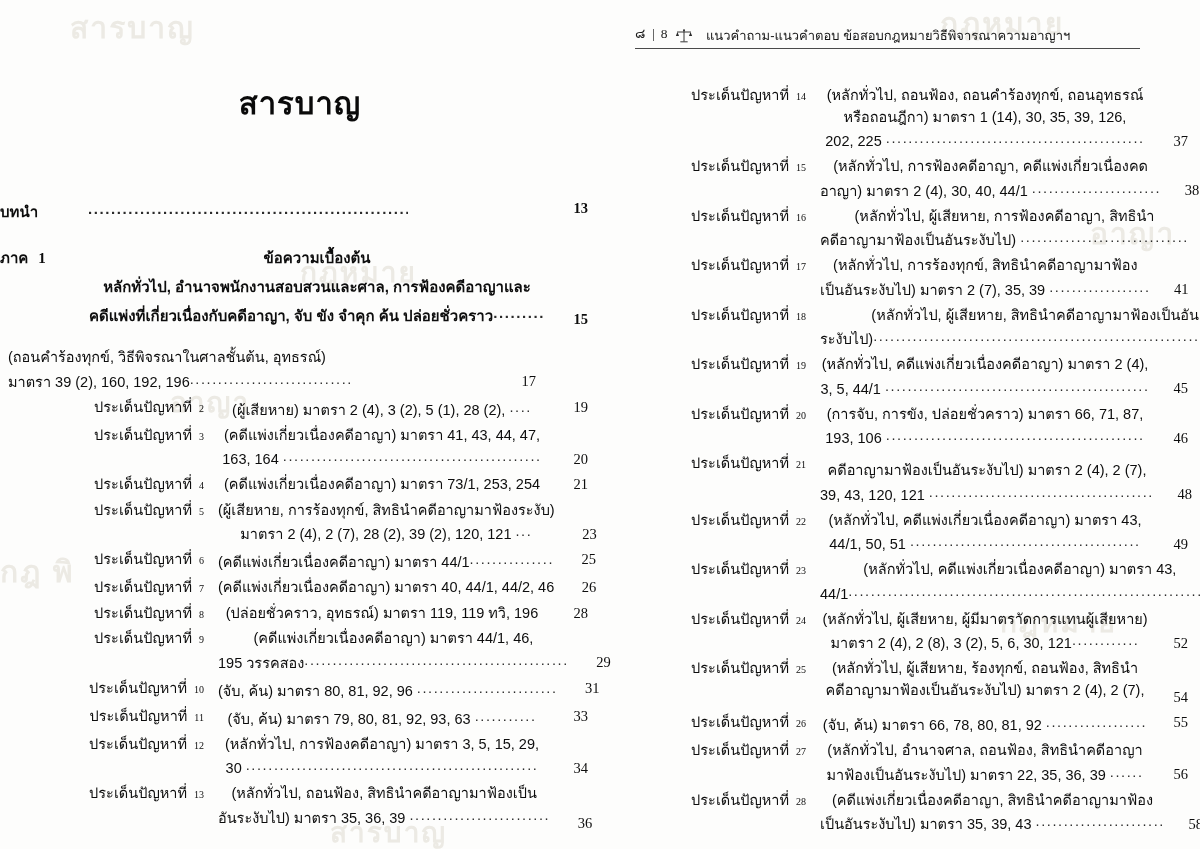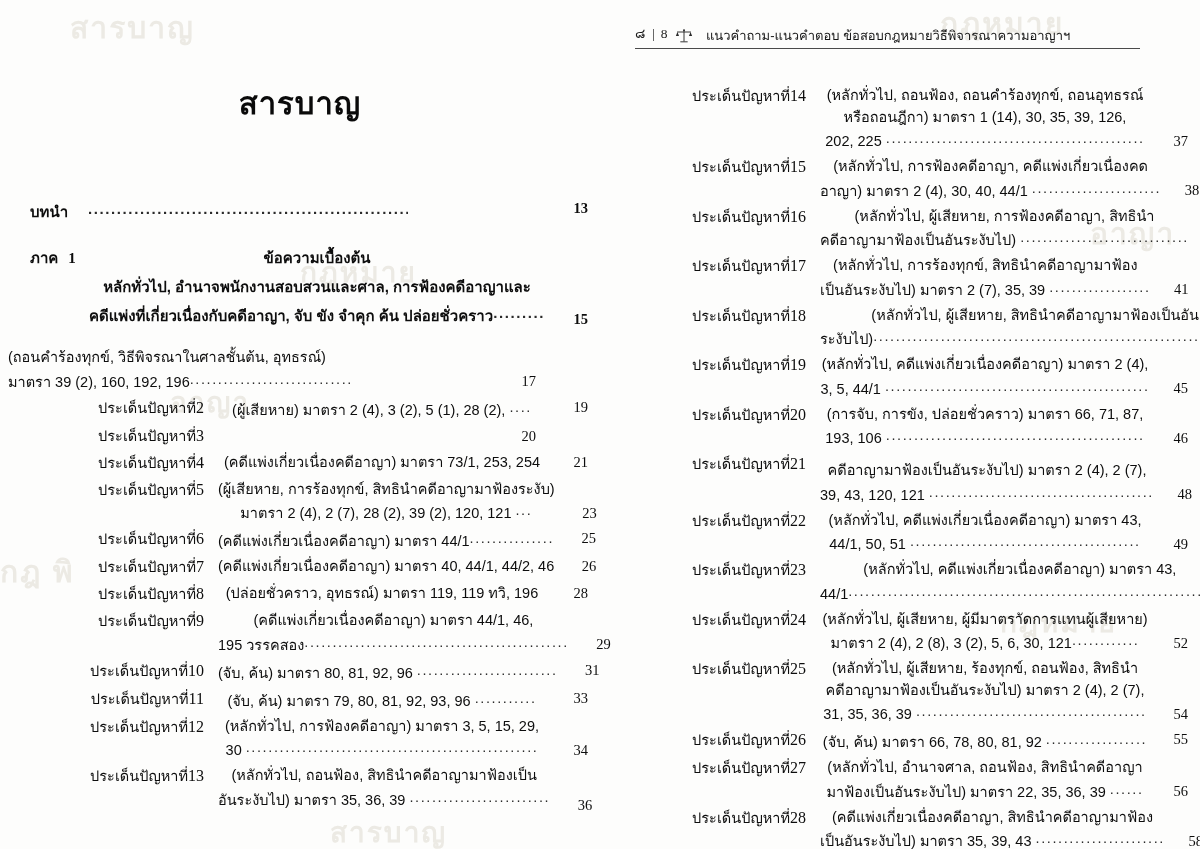--- a/index.html
+++ b/index.html
@@ -111,21 +111,21 @@
   .col-right .toc-line {
     grid-template-columns: 212px 1fr 50px;
   }
 
   .lbl {
     text-align: right;
     padding-right: 6px;
     white-space: nowrap;
     font-size: 14.5px;
   }
-  .lbl .num { padding-left: 0; font-family: "Liberation Serif", serif; font-size: 16px; }
+  .lbl .num { padding-left: 7px; font-family: "Liberation Serif", serif; font-size: 10px; }
   .body-cell { padding-left: 8px; }
   .pg {
     text-align: right;
     font-family: "Liberation Serif", serif;
     font-size: 14.5px;
     padding-right: 10px;
   }
   .col-right .pg { padding-right: 12px; }
 
   .txt-line { white-space: nowrap; text-align: center; }
@@ -139,21 +139,21 @@
   }
 
   
   .top-row {
     display: grid;
     grid-template-columns: 88px 1fr 52px;
     font-family: "Liberation Sans", sans-serif;
     font-size: 15px;
     font-weight: 700;
   }
-  .top-row .tl-label { padding-left: 30px; white-space: nowrap; }
+  .top-row .tl-label { white-space: nowrap; }
   .top-row .tl-label .n { font-family: "Liberation Serif", serif; padding-left: 10px; font-weight: 700; }
   .top-row .tl-body { padding-left: 0px; }
   .top-row .tl-pg {
     text-align: right;
     font-family: "Liberation Serif", serif;
     font-weight: 700;
     font-size: 14.5px;
     padding-right: 10px;
   }
   .sub-strong { font-weight: 700; }
@@ -245,20 +245,25 @@
       <div class="lbl"><span>ประเด็นปัญหาที่</span><span class="num">2</span></div>
       <div class="body-cell">
           <div class="txt-line"><span>(ผู้เสียหาย) มาตรา 2 (4), 3 (2), 5 (1), 28 (2),</span> <span class="dots">....</span></div>
         </div>
       <div class="pg">19</div>
     </div>
     <div class="gap-sm"></div>
 
     <div class="toc-line">
       <div class="lbl"><span>ประเด็นปัญหาที่</span><span class="num">3</span></div>
+      <div class="body-cell">
+        <div class="txt-line">(คดีแพ่งเกี่ยวเนื่องคดีอาญา) มาตรา 41, 43, 44, 47,</div>
+        <div style="height:7px"></div>
+        <div class="txt-line"><span>163, 164</span> <span class="dots">..............................................</span></div>
+      </div>
       <div class="pg" style="align-self:flex-end;">20</div>
     </div>
     <div class="gap-sm"></div>
 
     <div class="toc-line">
       <div class="lbl"><span>ประเด็นปัญหาที่</span><span class="num">4</span></div>
       <div class="body-cell">
           <div class="txt-line">(คดีแพ่งเกี่ยวเนื่องคดีอาญา) มาตรา 73/1, 253, 254</div>
         </div>
       <div class="pg">21</div>
@@ -319,21 +324,21 @@
       <div class="body-cell">
           <div class="txt-line"><span>(จับ, ค้น) มาตรา 80, 81, 92, 96</span> <span class="dots">.........................</span></div>
         </div>
       <div class="pg">31</div>
     </div>
     <div class="gap-sm"></div>
 
     <div class="toc-line">
       <div class="lbl"><span>ประเด็นปัญหาที่</span><span class="num">11</span></div>
       <div class="body-cell">
-          <div class="txt-line"><span>(จับ, ค้น) มาตรา 79, 80, 81, 92, 93, 96</span> <span class="dots">...........</span></div>
+          <div class="txt-line"><span>(จับ, ค้น) มาตรา 79, 80, 81, 92, 93, 63</span> <span class="dots">...........</span></div>
         </div>
       <div class="pg">33</div>
     </div>
     <div class="gap-sm"></div>
 
     <div class="toc-line">
       <div class="lbl"><span>ประเด็นปัญหาที่</span><span class="num">12</span></div>
       <div class="body-cell">
         <div class="txt-line">(หลักทั่วไป, การฟ้องคดีอาญา) มาตรา 3, 5, 15, 29,</div>
         <div style="height:7px"></div>
@@ -481,21 +486,20 @@
     </div>
     <div class="gap-sm"></div>
 
     <div class="toc-line">
       <div class="lbl"><span>ประเด็นปัญหาที่</span><span class="num">25</span></div>
       <div class="body-cell">
         <div class="txt-line">(หลักทั่วไป, ผู้เสียหาย, ร้องทุกข์, ถอนฟ้อง, สิทธินำ</div>
         <div style="height:7px"></div>
         <div class="txt-line">คดีอาญามาฟ้องเป็นอันระงับไป) มาตรา 2 (4), 2 (7),</div>
         <div style="height:7px"></div>
-        <div class="txt-line"><span>31, 35, 36, 39</span> <span class="dots">.........................................</span></div>
       </div>
       <div class="pg" style="align-self:flex-end;text-align:right;">54</div>
     </div>
     <div class="gap-sm"></div>
 
     <div class="toc-line">
       <div class="lbl"><span>ประเด็นปัญหาที่</span><span class="num">26</span></div>
       <div class="body-cell">
           <div class="txt-line"><span>(จับ, ค้น) มาตรา 66, 78, 80, 81, 92</span> <span class="dots">..................</span></div>
         </div>

